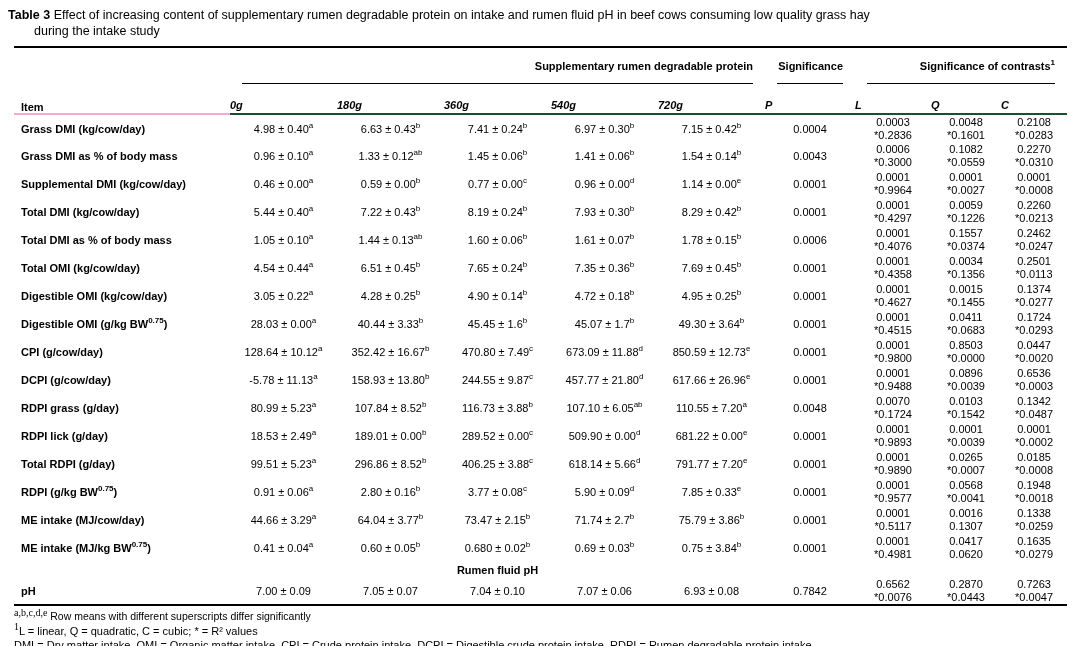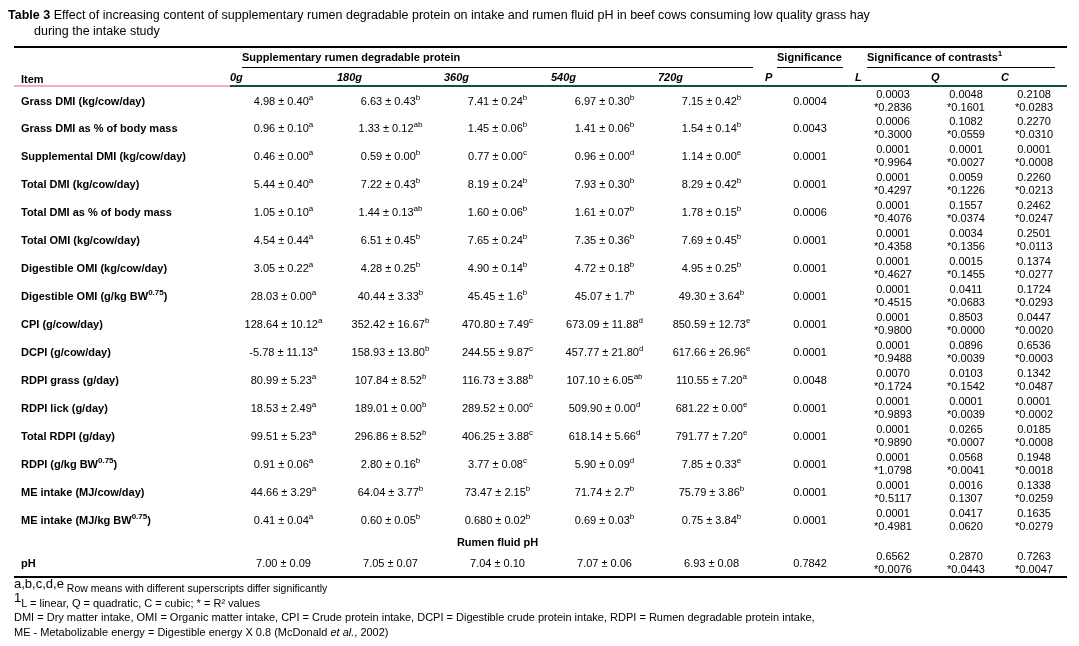--- a/index.html
+++ b/index.html
@@ -20,42 +20,42 @@
     width: 1053px; margin: 7px 0 0 6px;
     border-top: 2px solid #000;
   }
   thead th { font-size: 11px; font-weight: bold; padding: 0; }
   tr.grp-row th { height: 21px; vertical-align: bottom; }
   th.item-h {
     text-align: left; vertical-align: top; padding: 3px 0 0 7px;
     border-bottom: 2px solid #f9a8d4;
   }
   .grp {
-    border-bottom: 1.5px solid #000; padding-bottom: 4px;
-    margin: 0 12px; text-align: left;
+    border-bottom: 1.5px solid #000; padding-bottom: 11px;
+    margin: 12px 12px; text-align: right;
   }
   tr.sub-row th {
     height: 18px; vertical-align: middle; text-align: left;
     border-bottom: 2px solid #14532d;
     font-style: italic;
   }
   tbody td {
     font-size: 11px; height: 28px; padding: 0;
     text-align: center; vertical-align: middle;
   }
   td.item { text-align: left; font-weight: bold; padding-left: 7px; margin-top: 48px; }
   td.contrast div { line-height: 13px; }
   tr.section-row td { height: 15px; font-weight: bold; }
   tr.last td { border-bottom: 2px solid #000; }
   sup { font-size: 8px; line-height: 0; }
 
   .footnotes { margin: 3px 0 0 6px; }
   .fn { font-size: 11px; line-height: 14.5px; }
   .fn-small { font-size: 10.5px; }
-  .fn sup { font-size: 13px; }
+  .fn sup { font-size: 10px; font-family: Liberation Serif, serif; }
   em { font-style: italic; }
 </style>
 </head>
 <body>
 
 <div class="page">
 
   <div class="title">
     <span class="bold">Table 3</span>
     <span>Effect of increasing content of supplementary rumen degradable protein on intake and rumen fluid pH in beef cows consuming low quality grass hay</span>
@@ -377,21 +377,21 @@
         <tr>
           <td class="item">RDPI (g/kg BW<sup>0.75</sup>)</td>
           <td class="val">0.91 ± 0.06<sup>a</sup></td>
           <td class="val">2.80 ± 0.16<sup>b</sup></td>
           <td class="val">3.77 ± 0.08<sup>c</sup></td>
           <td class="val">5.90 ± 0.09<sup>d</sup></td>
           <td class="val">7.85 ± 0.33<sup>e</sup></td>
           <td class="val">0.0001</td>
           <td class="contrast">
             <div>0.0001</div>
-            <div>*1.0798</div>
+            <div>*0.9577</div>
           </td>
           <td class="contrast">
             <div>0.0568</div>
             <div>*0.0041</div>
           </td>
           <td class="contrast">
             <div>0.1948</div>
             <div>*0.0018</div>
           </td>
         </tr>

